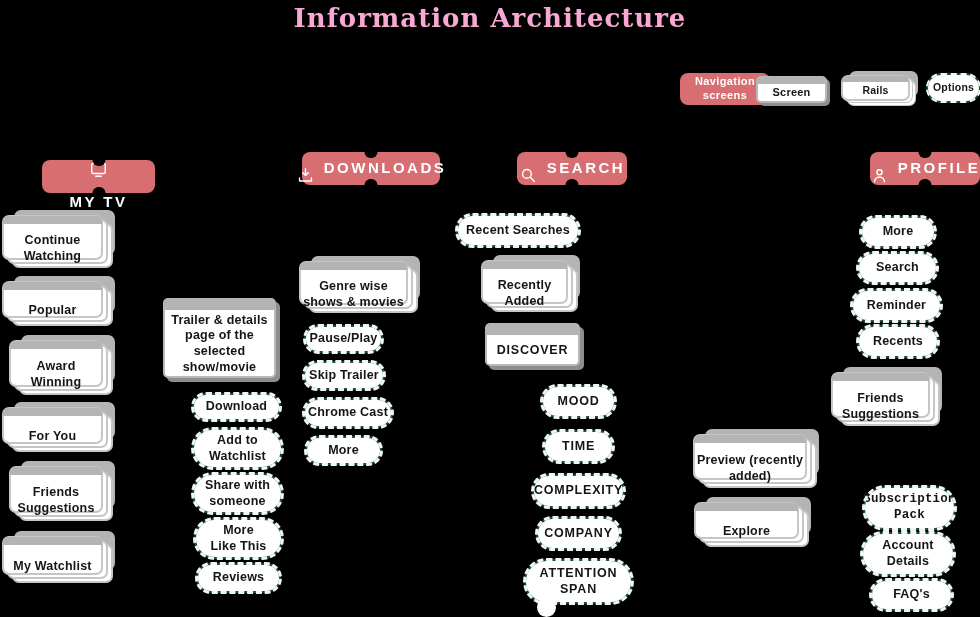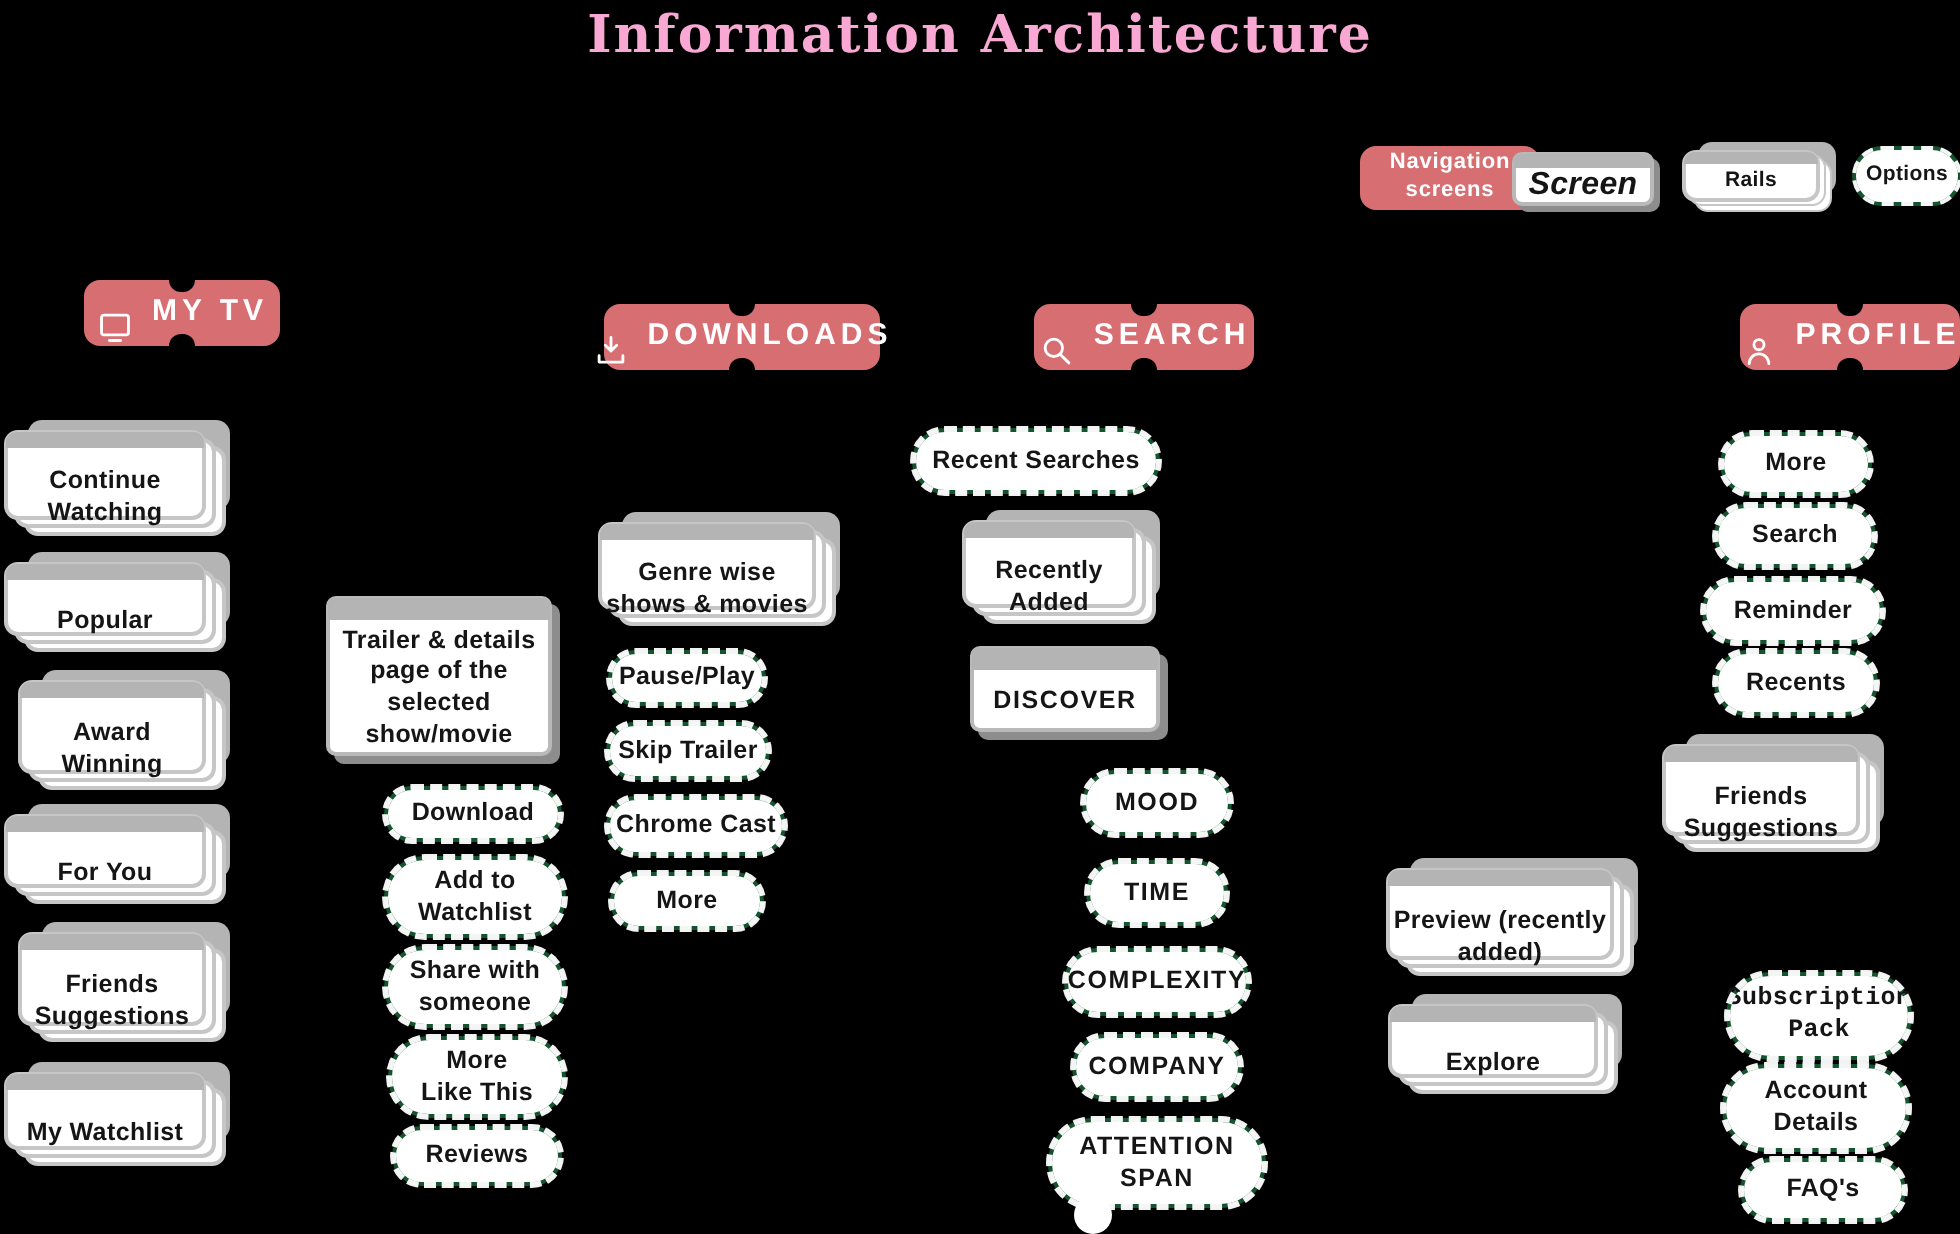--- a/index.html
+++ b/index.html
@@ -39,21 +39,21 @@
     background:#b4b4b4;border-radius:3px 3px 0 0;}
 
   
   .pill{background:#fff;border:2px solid #14532d;border-radius:999px;}
   .pill::before{content:"";position:absolute;inset:-3px;border-radius:999px;
     border:3px dashed rgba(255,255,255,.95);}
 
   
   .legend-nav{background:#d66e72;border-radius:8px;color:#fff;font-size:11px;
     letter-spacing:.4px;margin-left:23px;}
-  .screen.sm{padding-top:7px;font-size:16px;box-shadow:3px 3px 0 0 #8d8d8d;font-style:italic;}
+  .screen.sm{padding-top:7px;font-size:11px;box-shadow:3px 3px 0 0 #8d8d8d;}
   .screen.sm::before{height:7px;}
   .rail.sm{font-size:10.5px;padding-top:6px;
     box-shadow:3px 2px 0 -1px #fff,3px 2px 0 0 #c6c6c6,
                6px 5px 0 -1px #fff,6px 5px 0 0 #c6c6c6,
                8px -4px 0 0 #b4b4b4;}
   .rail.sm::before{height:6px;}
   .pill.sm{border-width:2px;font-size:10.5px;}
   .pill.sm::before{inset:-2px;border-width:2px;}
 
   .caps{letter-spacing:.8px;}
@@ -64,21 +64,21 @@
 
 <div class="canvas">
 
   <div class="title">Information Architecture</div>
 
   <div class="node legend-nav" style="left:657px;top:73px;width:90px;height:32px;">Navigation screens</div>
   <div class="node screen sm" style="left:756px;top:76px;width:71px;height:27px;">Screen</div>
   <div class="node rail sm" style="left:841px;top:75px;width:69px;height:26px;">Rails</div>
   <div class="node pill sm" style="left:926px;top:73px;width:55px;height:30px;">Options</div>
 
-  <div class="node nav" style="left:42px;top:140px;width:98px;height:33px;">
+  <div class="node nav" style="left:42px;top:160px;width:113px;height:33px;flex-direction:column;">
     <span>
       <svg viewBox="0 0 24 24" fill="none" stroke="#fff" stroke-width="1.8" stroke-linecap="round">
         <rect x="3.5" y="4.5" width="17" height="12.5" rx="1.5"></rect>
           <path d="M8.5 20.5h7"></path>
       </svg>
     </span>
     <span>MY TV</span>
   </div>
 
   <div class="node nav" style="left:302px;top:152px;width:138px;height:33px;">

